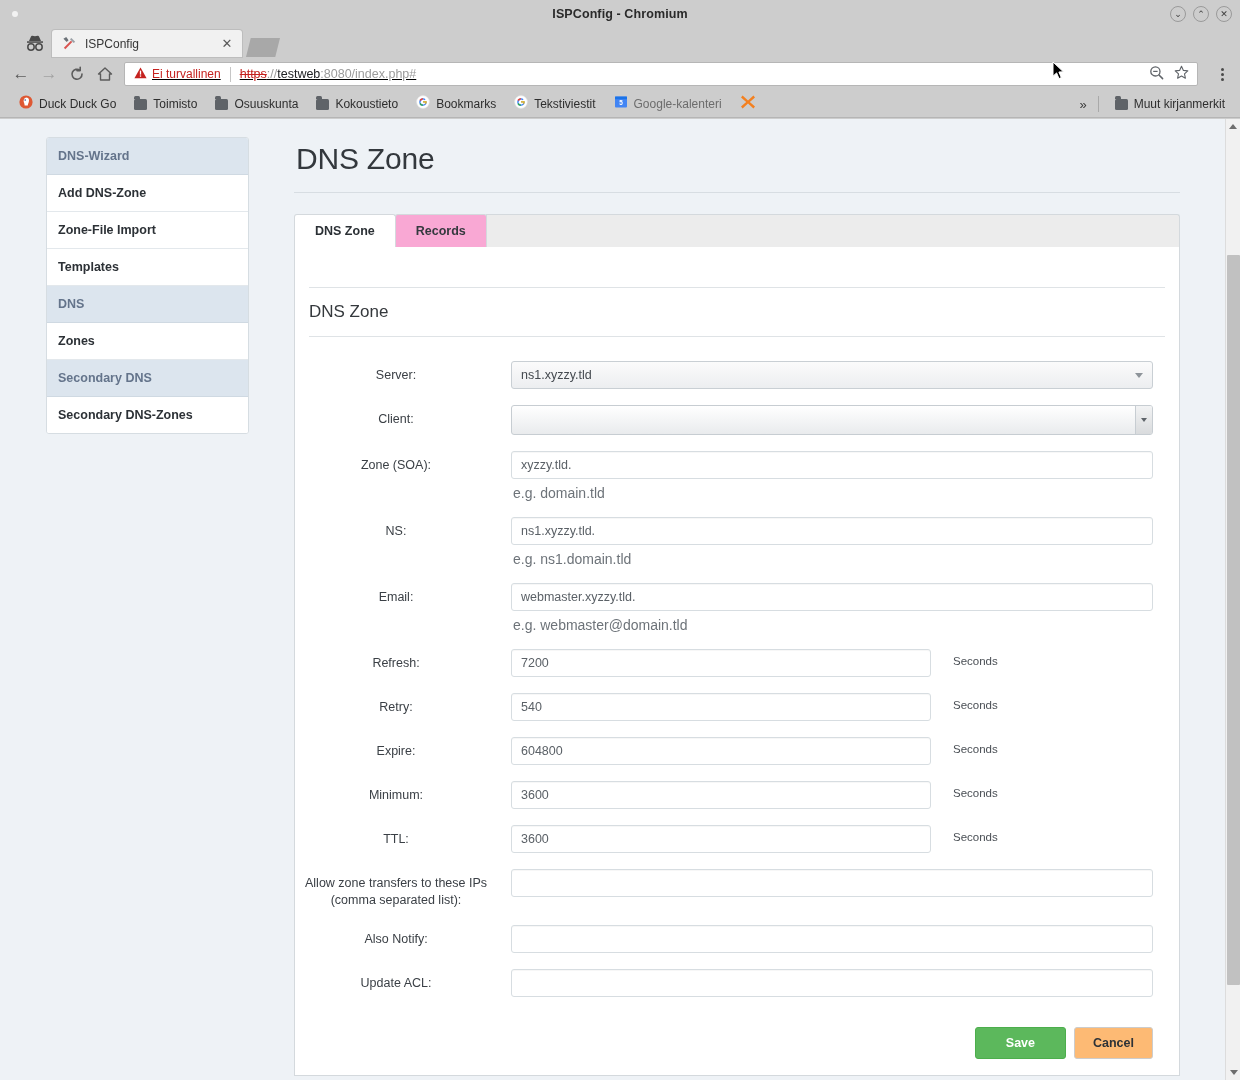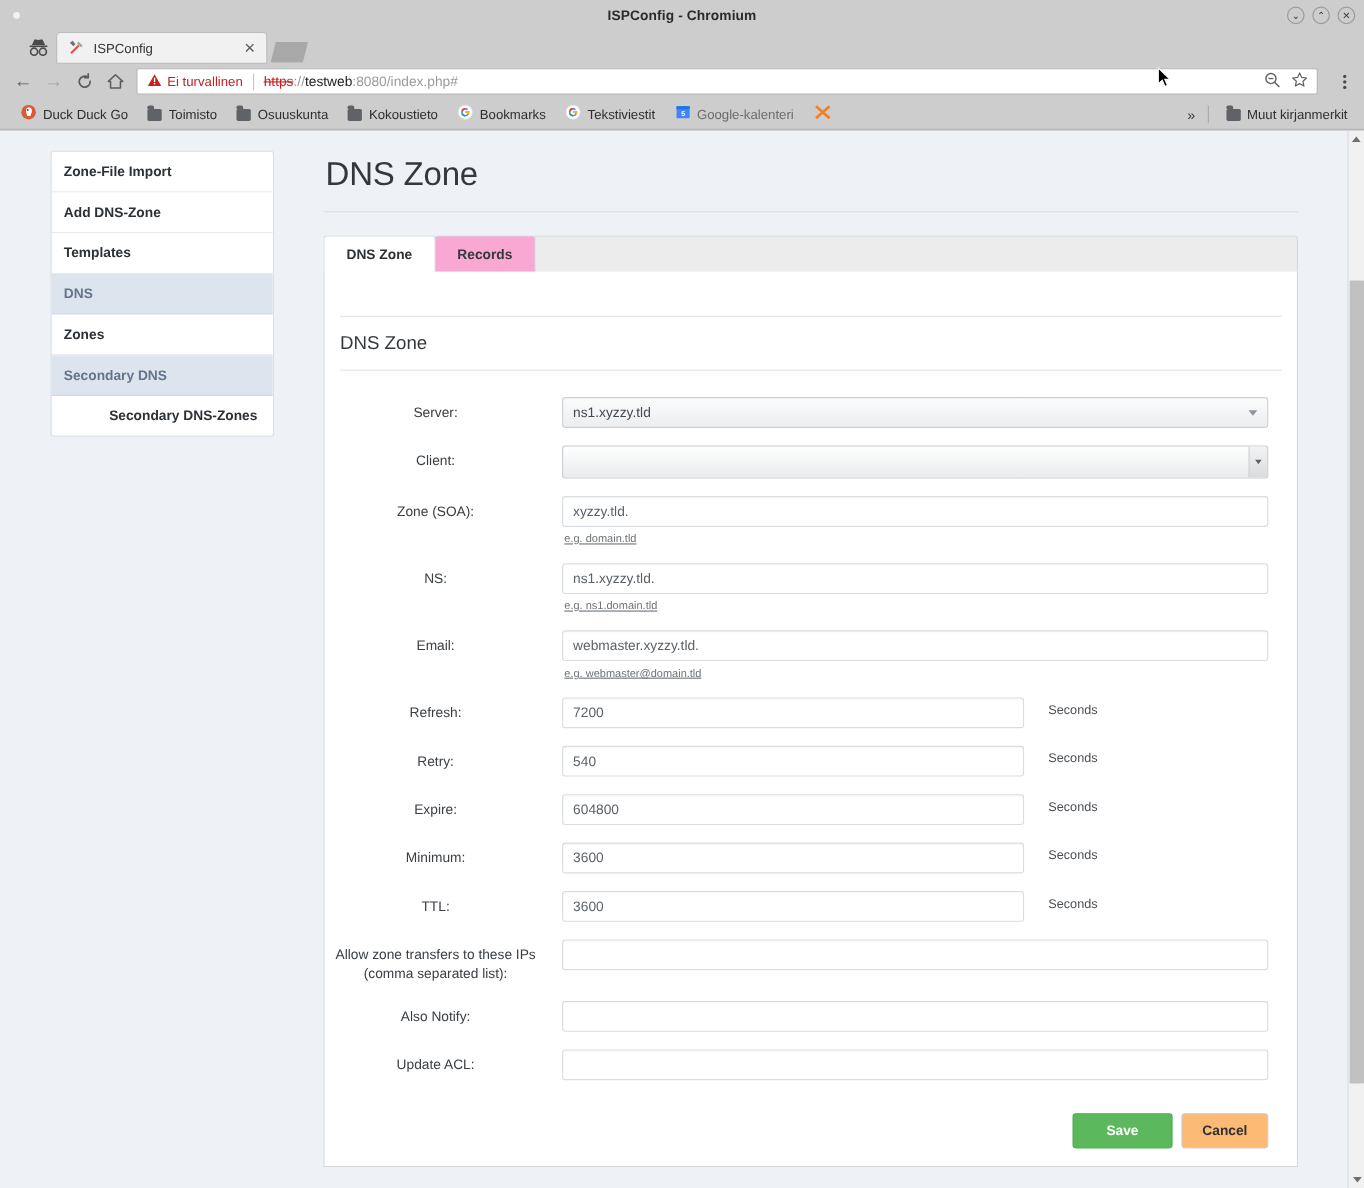--- a/index.html
+++ b/index.html
@@ -64,21 +64,21 @@
     padding: 0 8px; gap: 2px;
   }
   .nav-btn {
     width: 26px; height: 26px; display: flex; align-items: center;
     justify-content: center; color: #5c5c5c; font-size: 17px;
   }
   .nav-btn.disabled { color: #a2a2a2; }
   .omnibox {
     flex: 1 1 auto; height: 24px; background: #fff; border: 1px solid #b6b6b6;
     border-radius: 2px; display: flex; align-items: center;
-    padding: 0 6px 0 9px; margin: 0 12px 0 4px; position: relative;
+    padding: 0 6px 0 9px; margin: 0 12px 0 4px; position: relative; text-decoration: underline;
   }
   .not-secure { display: flex; align-items: center; gap: 5px; flex: 0 0 auto; }
   .warn-tri { font-size: 12px; color: #c5221f; line-height: 1; }
   .not-secure-text { font-size: 12px; color: #c5221f; }
   .omni-sep { width: 1px; height: 15px; background: #c6c6c6; margin: 0 9px; }
   .url { font-size: 12.5px; color: #9b9b9b; white-space: nowrap; }
   .url .scheme { text-decoration: line-through; color: #c5221f; }
   .url .host { color: #202124; }
   .omni-right { margin-left: auto; display: flex; align-items: center; gap: 10px; padding-right: 2px;}
   .omni-icon { color: #5f6368; font-size: 13px; }
@@ -120,21 +120,21 @@
     align-self: flex-start;
   }
   .nav-group {
     background: #dce5ee; color: #64748b; font-size: 12.5px; font-weight: bold;
     padding: 11px 14px 11px 11px; border-bottom: 1px solid #cfd9e2;
   }
   .nav-item {
     background: #fff; color: #2c3136; font-size: 12.5px; font-weight: bold;
     padding: 11px 14px 11px 11px; border-bottom: 1px solid #e3e8ec;
   }
-  .nav-item:last-child { border-bottom: none; text-align: right; }
+  .nav-item:last-child { border-bottom: none; }
 
   
   .content { flex: 1 1 auto; padding: 0 45px 0 45px; min-width: 0; }
   .page-title {
     font-size: 30px; font-weight: normal; color: #33383d; letter-spacing: -.2px;
     padding: 5px 0 16px 2px; border-bottom: 1px solid #d7dde2; margin-bottom: 20px;
   }
 
   .tabs-row { display: flex; align-items: flex-end; height: 34px; }
   .tab-pill {
@@ -166,21 +166,21 @@
     align-items: flex-start; }
   .fctl-col { flex: 1 1 auto; min-width: 0; }
 
   .inp {
     width: 100%; height: 28px; border: 1px solid #d7dde1; border-radius: 3px;
     background: #fff; font-size: 12.5px; color: #5b6167;
     padding: 0 9px; font-family: "Liberation Sans", sans-serif;
     box-shadow: inset 0 1px 1px rgba(0,0,0,.035);
   }
   .inp.short { width: 420px; flex: 0 0 420px; }
-  .hint { font-size: 10px; color: #6d7379; padding: 6px 0 0 2px; text-decoration: underline; }
+  .hint { font-size: 14px; color: #6d7379; padding: 6px 0 0 2px; }
   .unit { font-size: 11.5px; color: #4a4f55; padding: 6px 0 0 22px; white-space: nowrap; }
 
   .sel {
     width: 100%; height: 28px; border: 1px solid #c9cfd4; border-radius: 3px;
     background: linear-gradient(#fbfbfb, #eceef0);
     font-size: 12.5px; color: #44494f; display: flex; align-items: center;
     padding: 0 9px; position: relative;
   }
   .sel .caret { position: absolute; right: 9px; top: 11px;
     border-left: 4px solid transparent; border-right: 4px solid transparent;
@@ -397,22 +397,23 @@
     <div class="bm">
       <span class="folder-ico"></span>
       <span class="bm-label">Muut kirjanmerkit</span>
     </div>
   </div>
 
   <div class="viewport">
     <div class="page">
 
       <div class="sidebar">
+        <div class="nav-group">DNS-Wizard</div>
+        <div class="nav-item">Add DNS-Zone</div>
         <div class="nav-item">Zone-File Import</div>
-        <div class="nav-item">Add DNS-Zone</div>
         <div class="nav-item">Templates</div>
         <div class="nav-group">DNS</div>
         <div class="nav-item">Zones</div>
         <div class="nav-group">Secondary DNS</div>
         <div class="nav-item">Secondary DNS-Zones</div>
       </div>
 
       <div class="content">
         <h1 class="page-title">DNS Zone</h1>
 

